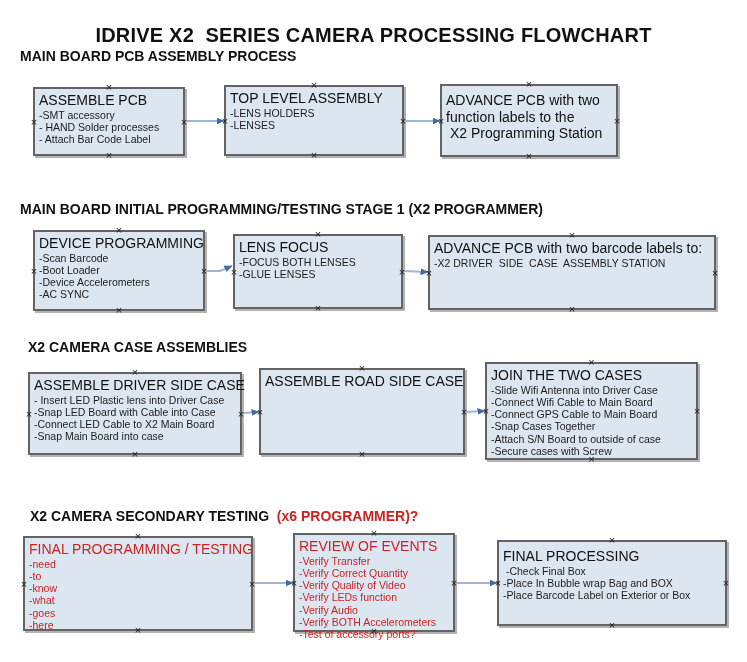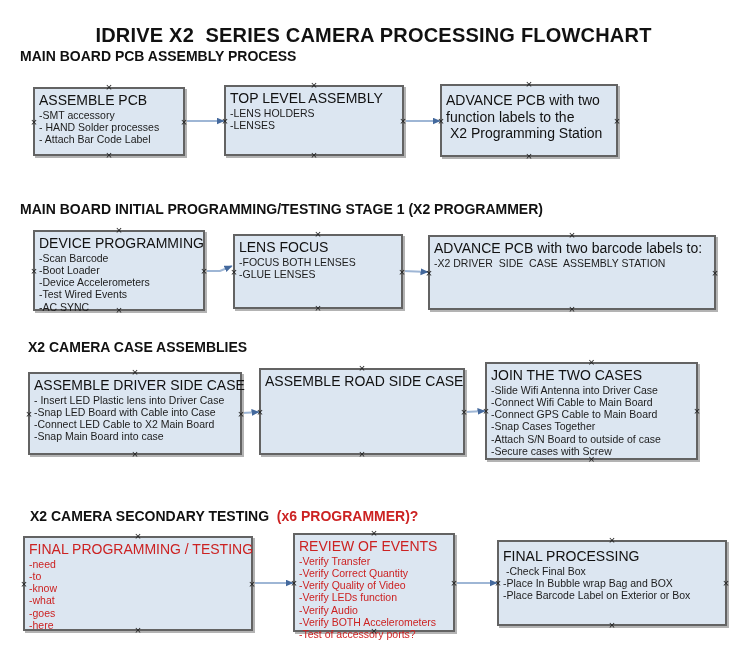--- a/index.html
+++ b/index.html
@@ -97,21 +97,21 @@
     <div class="bt"><div>ADVANCE PCB with two</div><div>function labels to the</div><div> X2 Programming Station</div></div>
     <div class="bi"></div>
   <span class="handle h-t">×</span>
       <span class="handle h-b">×</span>
       <span class="handle h-l">×</span>
       <span class="handle h-r">×</span>
     </div>
 
   <div class="fbox s1a">
     <div class="bt"><div>DEVICE PROGRAMMING</div></div>
-    <div class="bi"><div>-Scan Barcode</div><div>-Boot Loader</div><div>-Device Accelerometers</div><div>-Test Wired Events</div><div>-AC SYNC</div></div>
+    <div class="bi"><div>-Scan Barcode</div><div>-Boot Loader</div><div>-Device Accelerometers</div><div>-AC SYNC</div></div>
   <span class="handle h-t">×</span>
       <span class="handle h-b">×</span>
       <span class="handle h-l">×</span>
       <span class="handle h-r">×</span>
     </div>
   <div class="fbox s1b">
     <div class="bt"><div>LENS FOCUS</div></div>
     <div class="bi"><div>-FOCUS BOTH LENSES</div><div>-GLUE LENSES</div></div>
   <span class="handle h-t">×</span>
       <span class="handle h-b">×</span>

